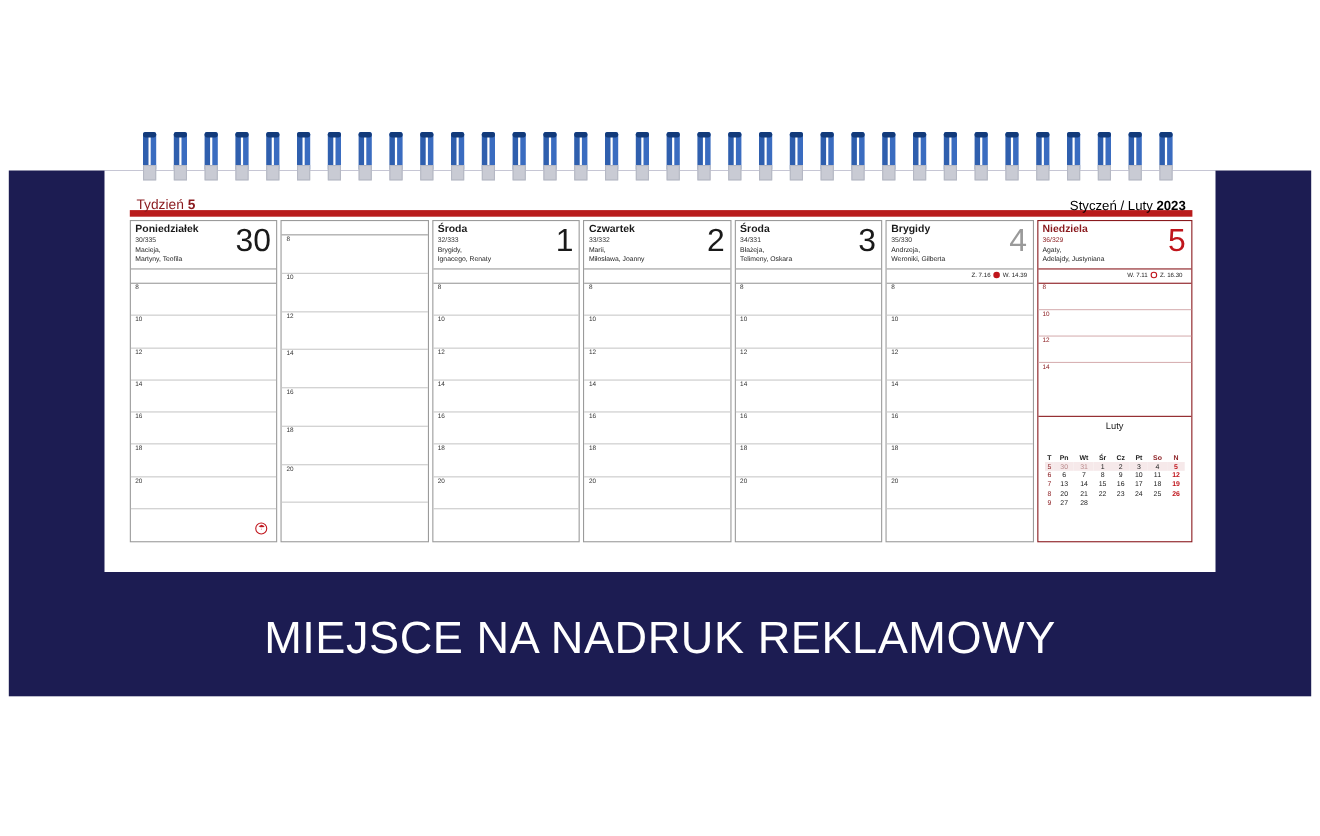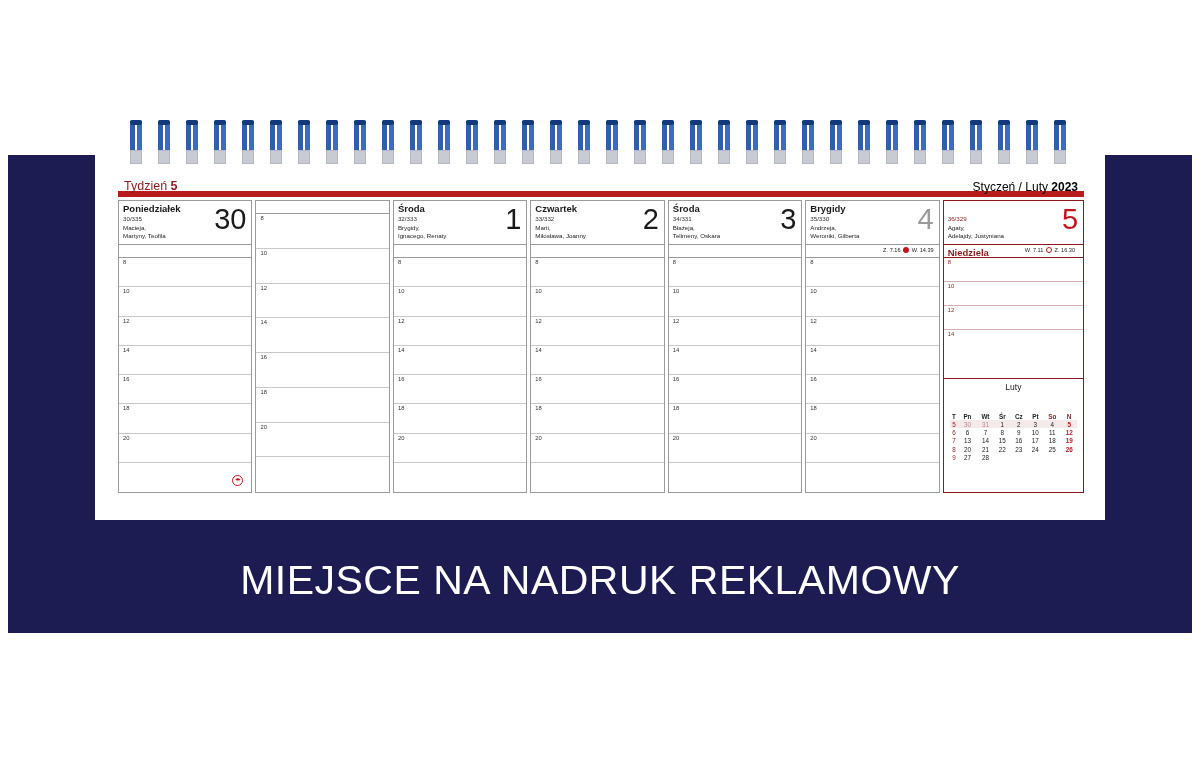--- a/index.html
+++ b/index.html
@@ -168,21 +168,21 @@
   .col-sun .day-head { border-bottom-color: #8a1a1e; }
 
   .dayname {
     position: absolute;
     left: 4px;
     top: 2px;
     font-size: 9.5px;
     font-weight: bold;
     color: #1a1a1a;
   }
-  .col-sun .dayname { color: #8a1a1e; margin-top: 44px; }
+  .col-sun .dayname { color: #8a1a1e; }
   .daynum-meta {
     position: absolute;
     left: 4px;
     top: 14px;
     font-size: 6.2px;
     line-height: 7.5px;
     color: #333;
   }
   .col-sun .daynum-meta { color: #8a1a1e; }
   .names {

